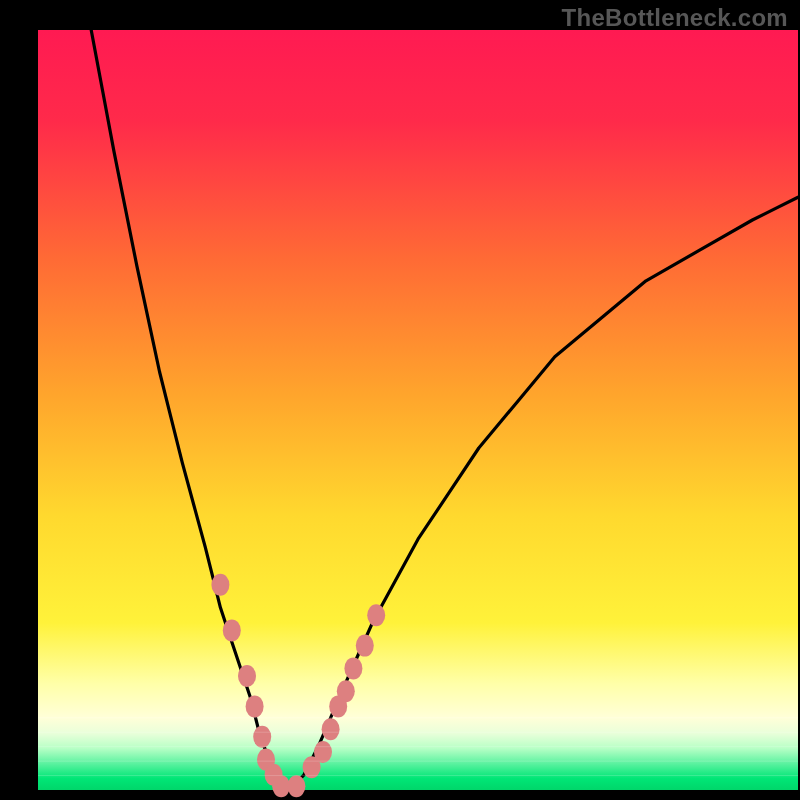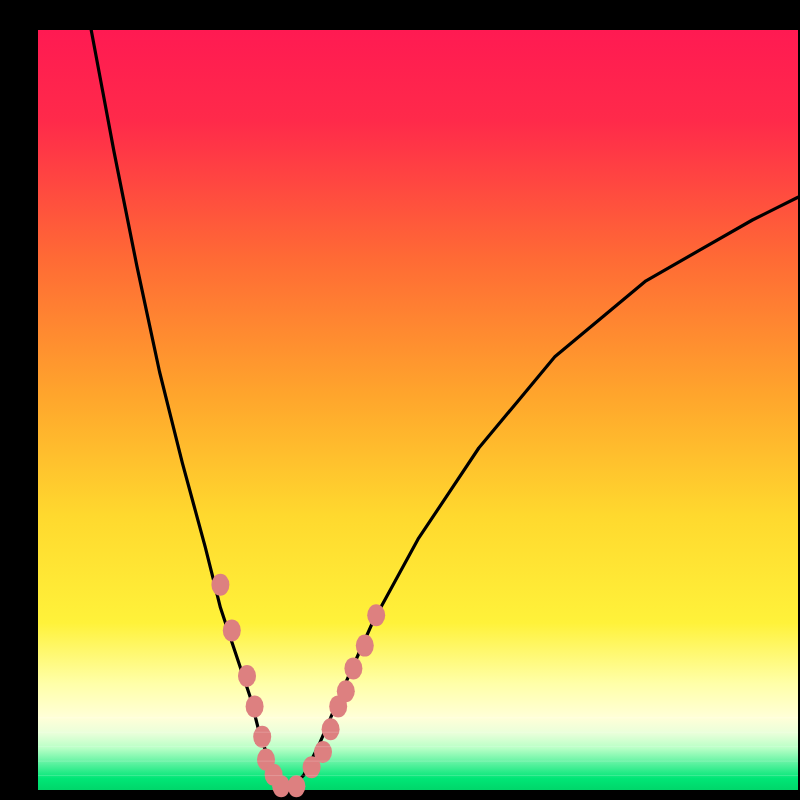--- a/index.html
+++ b/index.html
@@ -31,20 +31,21 @@
     top: 0;
     left: 0;
     width: 800px;
     height: 800px;
   }
 </style>
 </head>
 <body>
 
 <div class="container">
+  <div class="watermark">TheBottleneck.com</div>
   <svg id="plot" viewBox="0 0 800 800">
       <defs>
         <linearGradient id="bg" x1="0" y1="0" x2="0" y2="1">
           <stop offset="0%" stop-color="#ff1a52"></stop>
           <stop offset="12%" stop-color="#ff2a4a"></stop>
           <stop offset="30%" stop-color="#ff6a35"></stop>
           <stop offset="48%" stop-color="#ffa52c"></stop>
           <stop offset="64%" stop-color="#ffd92e"></stop>
           <stop offset="78%" stop-color="#fff23a"></stop>
           <stop offset="86%" stop-color="#ffffa8"></stop>

